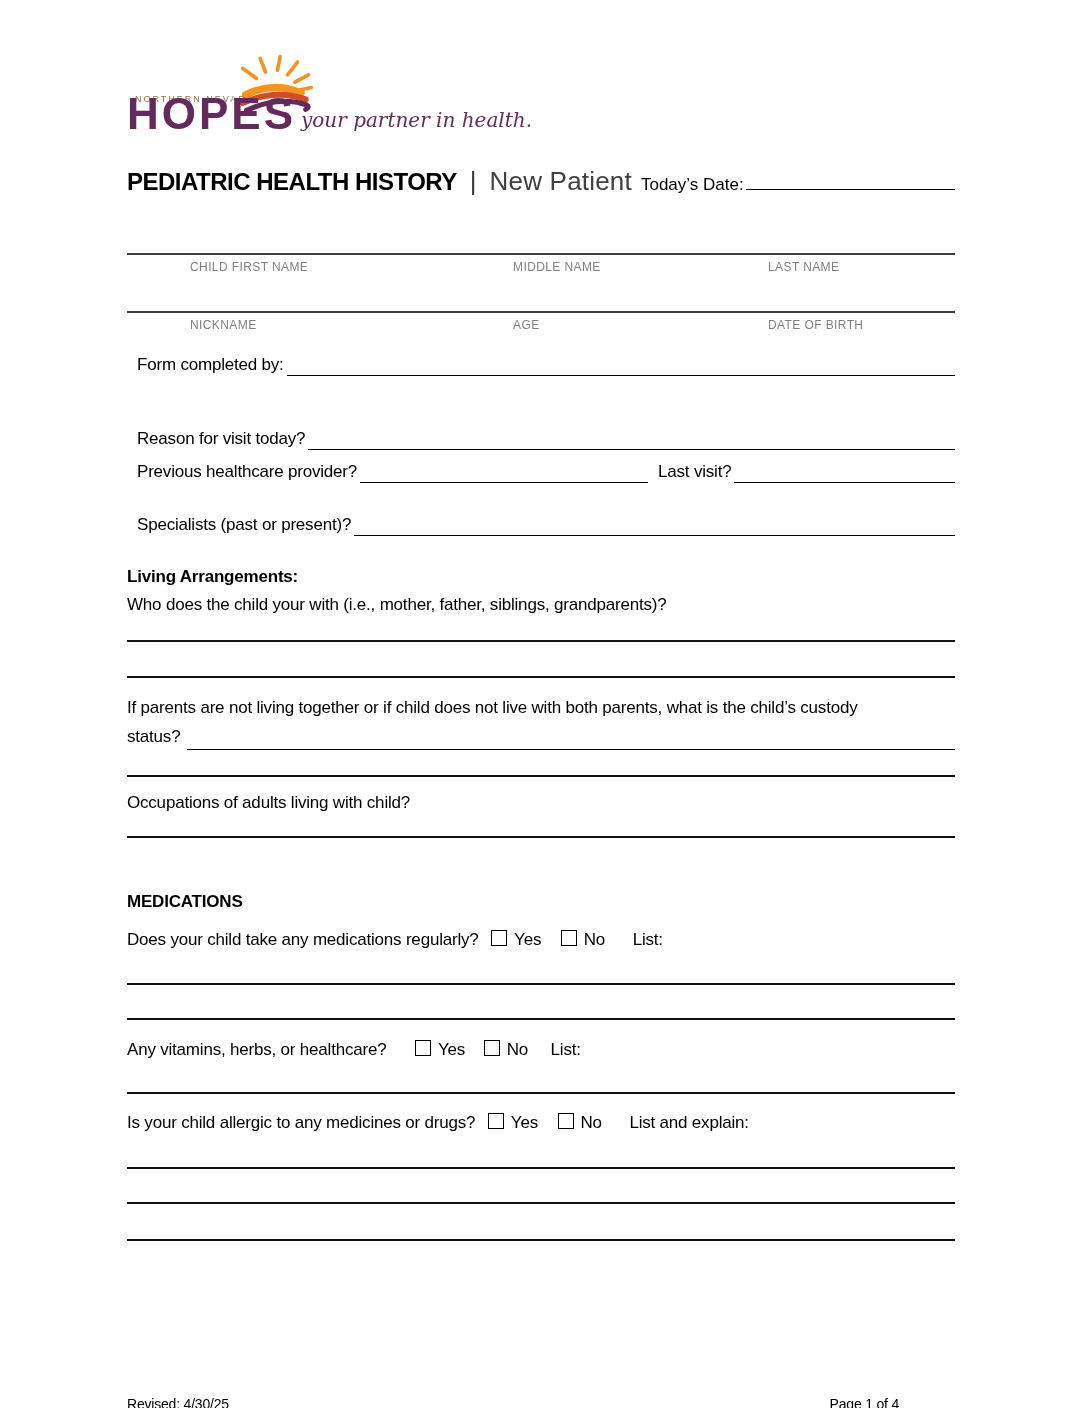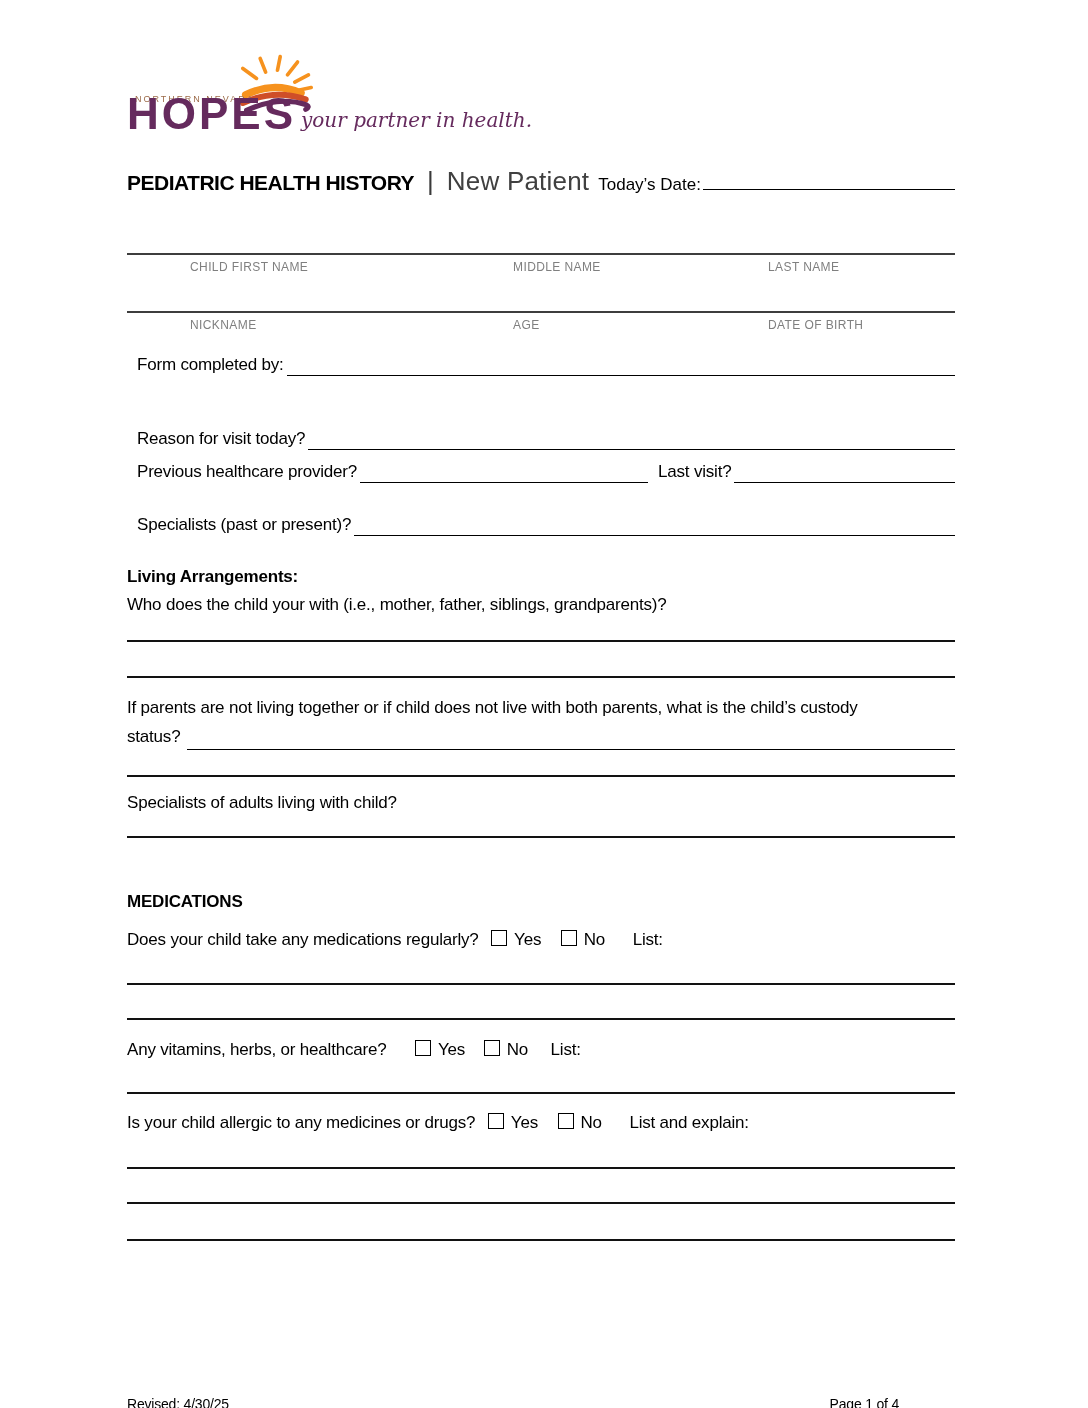--- a/index.html
+++ b/index.html
@@ -27,21 +27,21 @@
   }
   .logo-sun { position:absolute; left:104px; top:0px; }
   .logo-tagline {
     position:absolute; left:174px; top:56px;
     font-family:"DejaVu Serif", serif; font-style:italic;
     font-size:20px; color:#652a5d; white-space:nowrap;
   }
 
   
   .title-row { left:127px; top:166px; width:828px; display:flex; align-items:baseline; }
-  .doc-title { font-size:21px; font-weight:bold; letter-spacing:-0.5px; white-space:nowrap; }
+  .doc-title { font-size:24px; font-weight:bold; letter-spacing:-0.5px; white-space:nowrap; }
   .doc-sep { font-size:26px; font-weight:normal; color:#3a3a3a; margin:0 13px; }
   .doc-sub { font-size:26px; font-weight:normal; color:#404040; letter-spacing:0.2px; white-space:nowrap; }
   .date-label { font-size:17px; margin-left:9px; white-space:nowrap; }
   .date-blank { flex:1; border-bottom:1.6px solid #000; margin-bottom:3px; margin-left:2px; }
 
   
   .namerow { left:127px; width:828px; border-top:2.5px solid #3d3d3d; height:22px; }
   .namerow span {
     position:absolute; top:5px;
     font-size:12px; color:#7f7f7f; letter-spacing:0.4px; white-space:nowrap;
@@ -155,21 +155,21 @@
 
   <div class="abs custody">
     <div class="l1">If parents are not living together or if child does not live with both parents, what is the child’s custody</div>
     <div class="l2">
       <span>status?</span>
       <span class="blank"></span>
     </div>
   </div>
   <div class="abs hline" style="top:775px;"></div>
 
-  <div class="abs text" style="top:792px;">Specialists of adults living with child?</div>
+  <div class="abs text" style="top:792px;">Occupations of adults living with child?</div>
   <div class="abs hline" style="top:836px;"></div>
 
   <div class="abs text bold" style="top:891px;">MEDICATIONS</div>
 
   <div class="abs text" style="top:929px;">
     <span>Does your child take any medications regularly?</span>
     <span class="cbgroup" style="margin-left:8px;">
       <span class="cb"></span><span>Yes</span>
     </span>
     <span class="cbgroup" style="margin-left:15px;">

